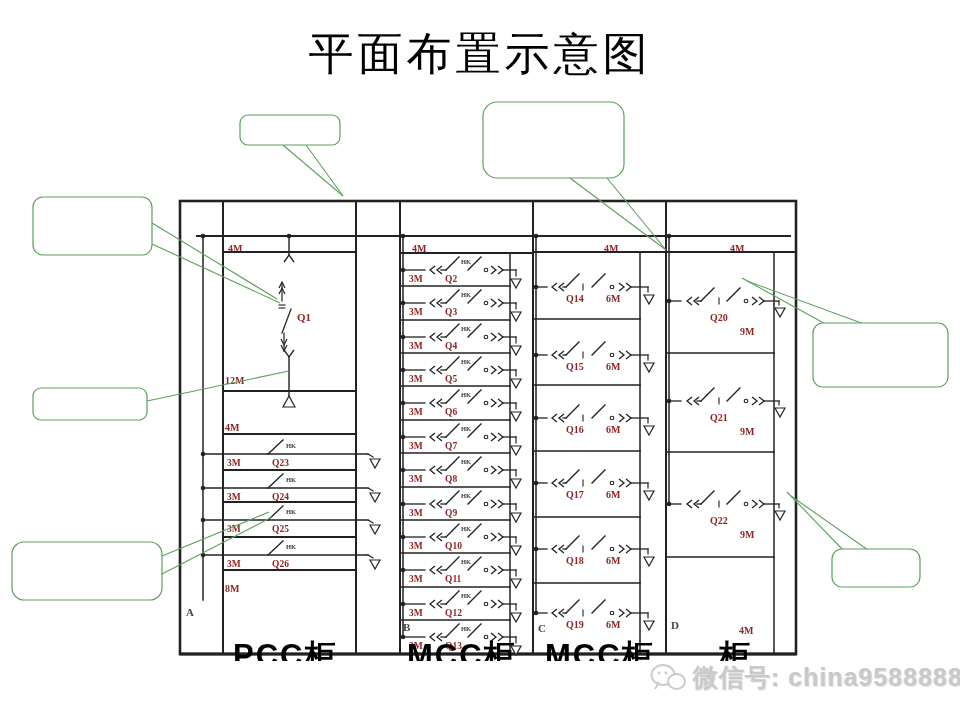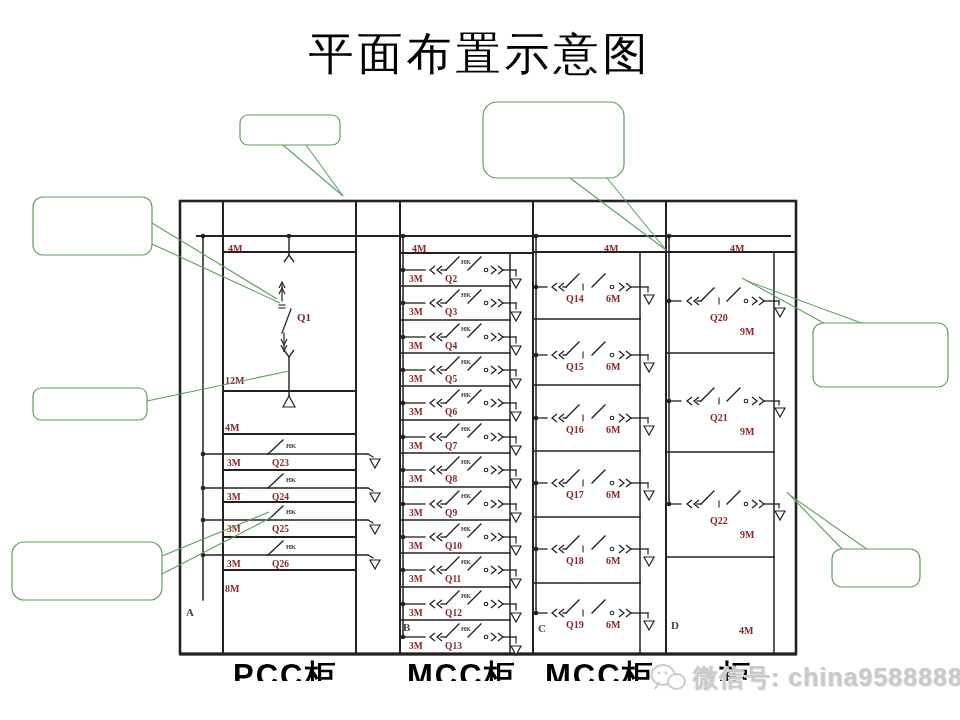--- a/index.html
+++ b/index.html
@@ -2,21 +2,21 @@
 <html><head>
 <meta charset="utf-8">
 <style>
   html,body{margin:0;padding:0;background:#fff;}
   .stage{position:relative;width:960px;height:720px;background:#ffffff;overflow:hidden;
          font-family:"Liberation Sans",sans-serif;}
   .title{position:absolute;top:24px;left:0;width:100%;text-align:center;
          font-family:"Liberation Serif",serif;font-size:45px;color:#000;
          letter-spacing:4px;white-space:nowrap;}
   #diagram{position:absolute;left:0;top:0;}
-  .bottom-strip{position:absolute;left:0;top:639px;width:960px;height:22px;overflow:hidden;margin-top:20px;}
+  .bottom-strip{position:absolute;left:0;top:639px;width:960px;height:22px;overflow:hidden;}
   .bl{position:absolute;top:0;font-weight:700;font-size:31px;line-height:34px;color:#000;
       font-family:"Liberation Sans",sans-serif;letter-spacing:2px;white-space:nowrap;}
   .bl-0{left:233px;}
   .bl-1{left:407px;}
   .bl-2{left:545px;}
   .bl-3{left:719px;}
   .watermark{position:absolute;left:650px;top:661px;display:flex;align-items:center;gap:7px;}
   .watermark .wm-text{color:#c9c9c9;font-size:25px;font-weight:700;letter-spacing:1px;
       text-shadow:1px 1px 0 #e3e3e3,-1px 0 0 #ededed;font-family:"Liberation Sans",sans-serif;
       white-space:nowrap;}

